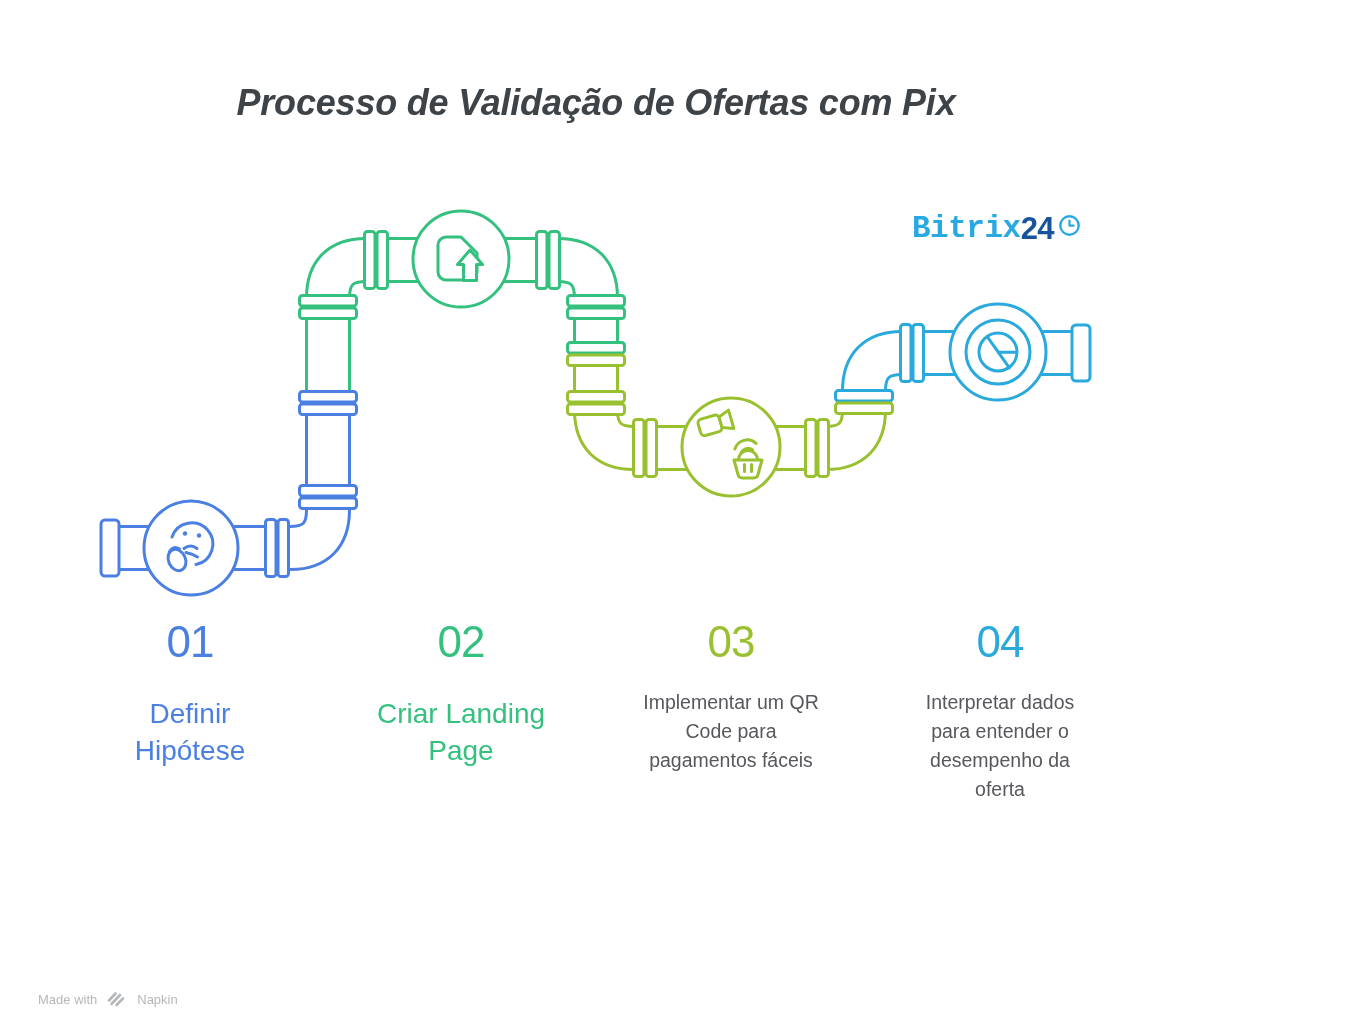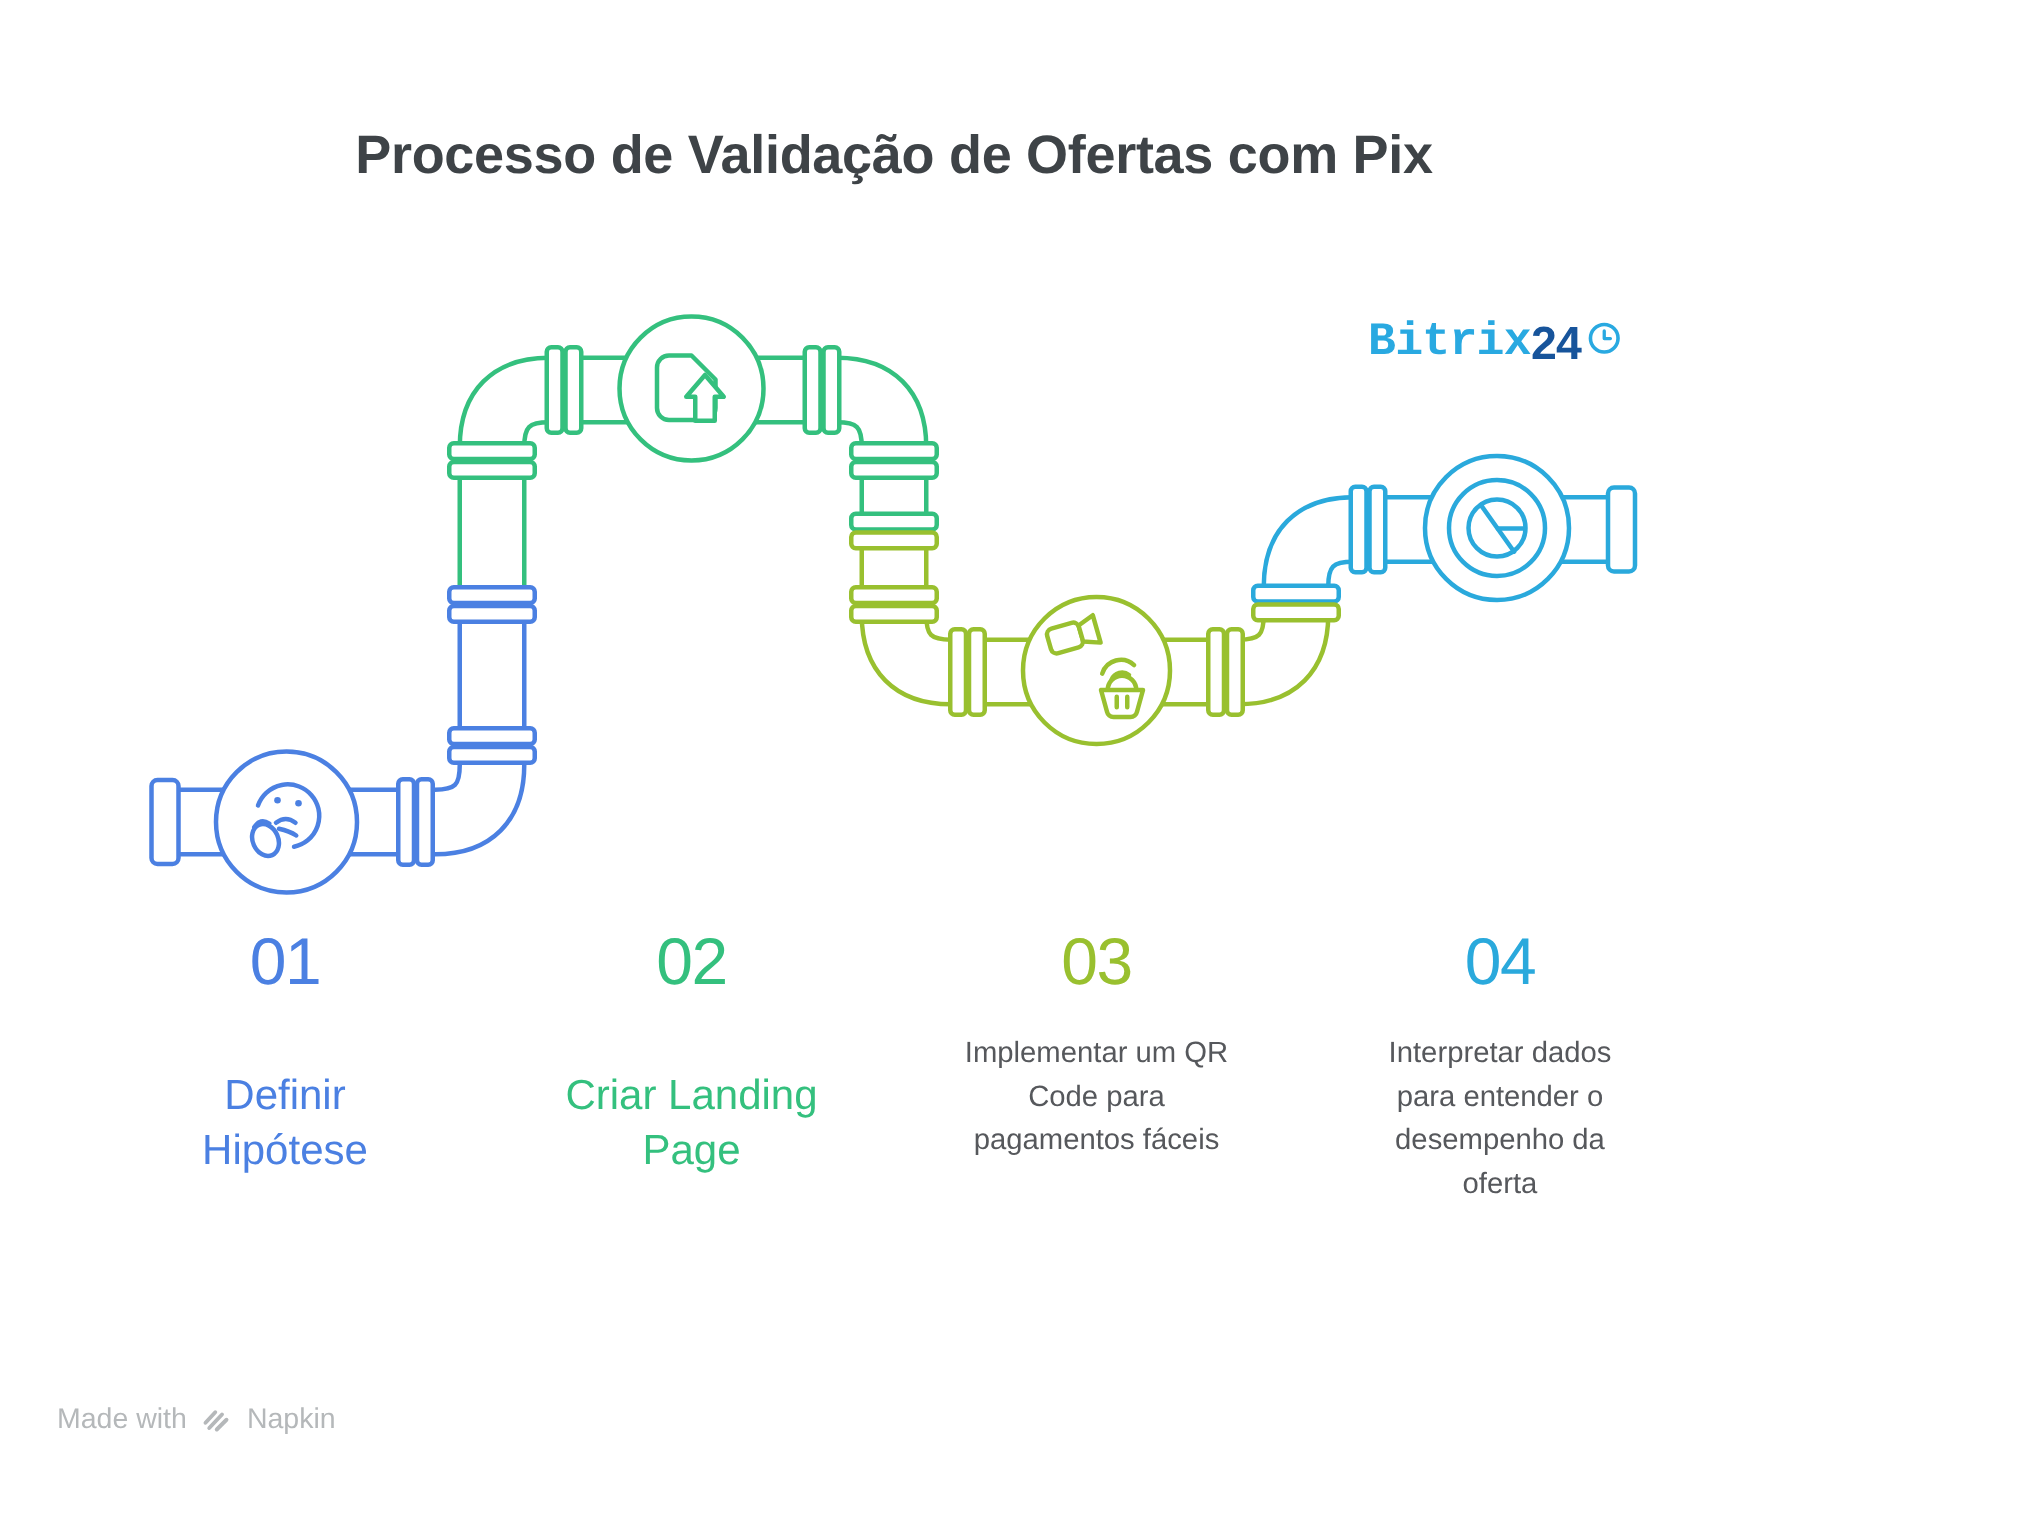--- a/index.html
+++ b/index.html
@@ -4,43 +4,43 @@
 <style>
   :root{
     --blue:#4b80e2; --green:#34c07e; --olive:#99c02f; --cyan:#2aa9dc;
     --title_text:#3e4347; --body_text:#56585c; --muted_text:#b5b8ba;
     --brand_light:#29a9e1; --brand_dark:#17549b;
   }
   html,body{margin:0;padding:0;background:#fff;}
   .canvas{position:relative;width:1360px;height:1018px;background:#ffffff;overflow:hidden;
           font-family:"Liberation Sans",sans-serif;}
   .title{position:absolute;left:0;top:82px;width:1192px;margin:0;text-align:center;
-         font-size:36px;font-weight:700;color:var(--title_text);letter-spacing:-0.2px;}
+         font-size:36px;font-weight:700;color:var(--title_text);letter-spacing:-0.2px;font-style:italic;}
   .brand{position:absolute;left:912px;top:211px;display:flex;align-items:flex-start;
          font-weight:700;font-size:31px;line-height:36px;letter-spacing:-0.5px;}
   .b1{color:var(--brand_light);font-family:Liberation Mono, monospace;} .b2{color:var(--brand_dark);text-align:right;}
   .clock{margin-left:4px;margin-top:3px;}
   .pipes{position:absolute;left:0;top:0;}
   .pc{fill:none;stroke-width:46;}
   .pw{fill:none;stroke:#fff;stroke-width:40;}
   .wf{fill:#fff;stroke-width:3;stroke-linejoin:round;}
   .ln{fill:none;stroke-width:3;stroke-linecap:round;stroke-linejoin:round;}
   .stroke-blue{stroke:var(--blue);} .stroke-green{stroke:var(--green);}
   .stroke-olive{stroke:var(--olive);} .stroke-cyan{stroke:var(--cyan);}
   .fill-blue{fill:var(--blue);stroke:none;}
   .steps{position:absolute;left:0;top:0;}
   .step{position:absolute;top:617px;width:250px;text-align:center;}
   .num{font-size:44px;line-height:50px;font-weight:400;letter-spacing:-1px;}
-  .head{font-size:28px;line-height:37px;font-weight:500;margin-top:44px;}
+  .head{font-size:28px;line-height:37px;font-weight:500;margin-top:28px;}
   .desc{font-size:19.5px;line-height:29px;color:var(--body_text);margin-top:21px;}
   .pre{white-space:pre-line;}
   .text-blue{color:var(--blue);} .text-green{color:var(--green);}
   .text-olive{color:var(--olive);} .text-cyan{color:var(--cyan);}
-  .footer{position:absolute;left:38px;top:936px;display:flex;align-items:center;gap:8px;
-          font-size:19px;color:var(--muted_text);text-align:right;}
+  .footer{position:absolute;left:38px;top:988px;display:flex;align-items:center;gap:8px;
+          font-size:13px;color:var(--muted_text);text-align:right;}
 </style>
 </head>
 <body>
 
 <div class="canvas">
 
   <h1 class="title">Processo de Validação de Ofertas com Pix</h1>
 
   <div class="brand">
     <span class="b1">Bitrix</span>

